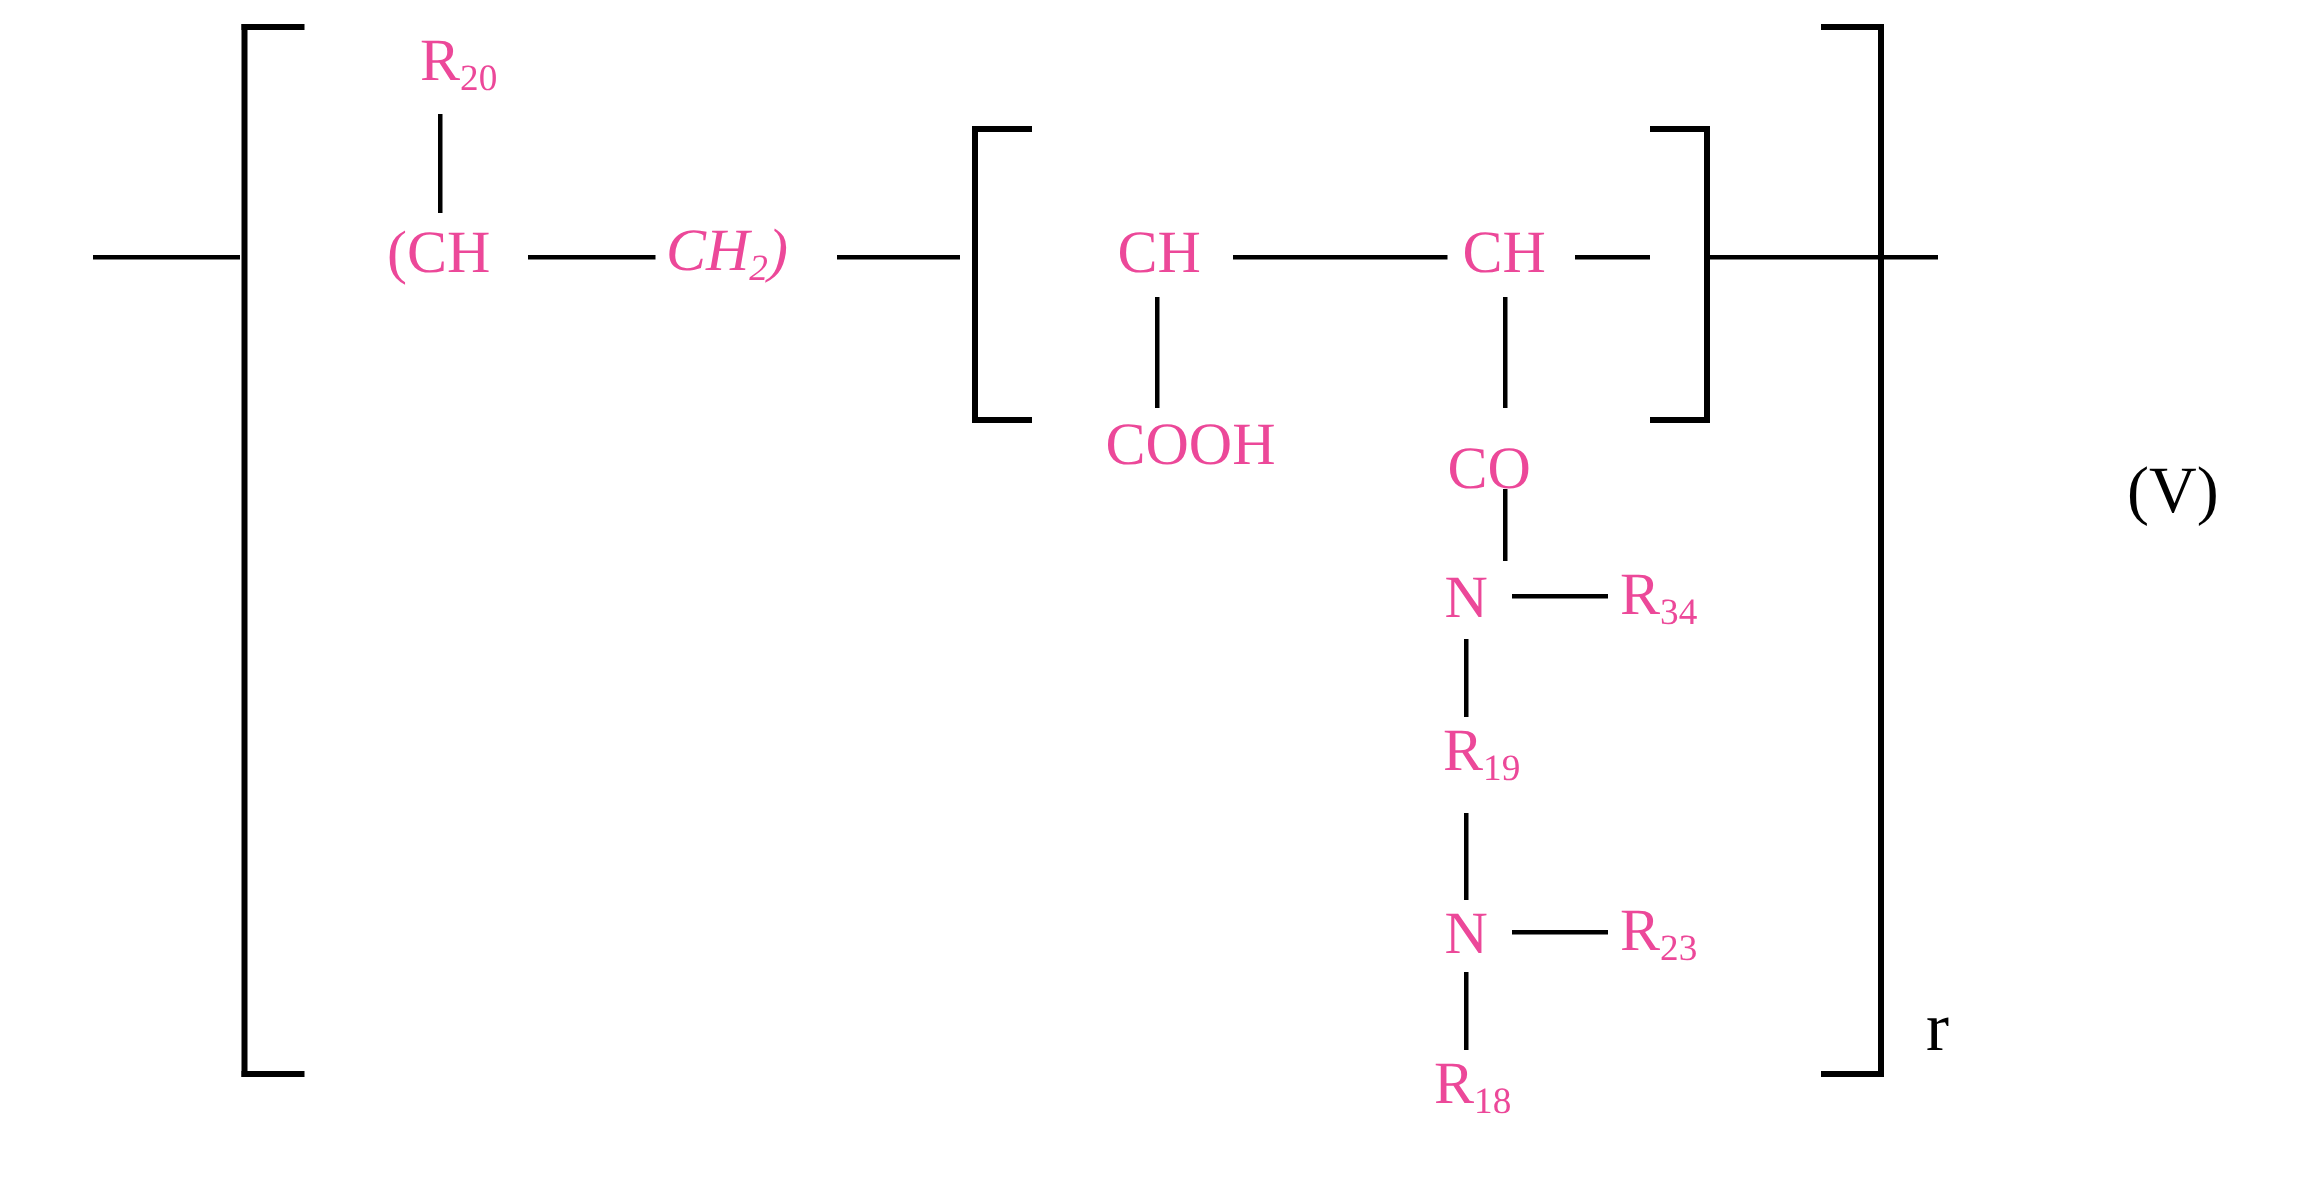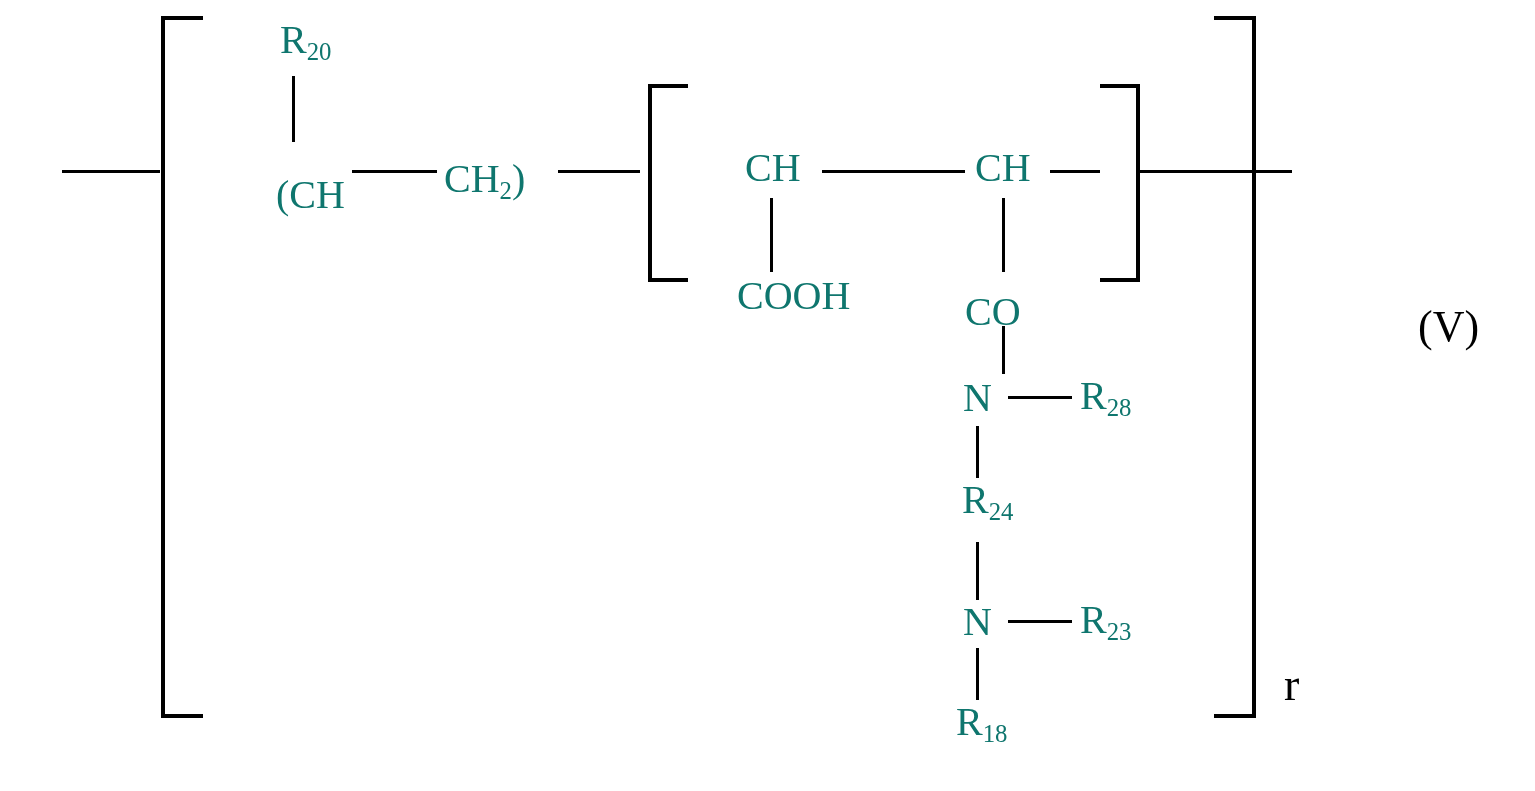--- a/index.html
+++ b/index.html
@@ -14,21 +14,21 @@
     background: #ffffff;
     font-family: "Liberation Serif", "DejaVu Serif", serif;
     color: #000000;
     overflow: hidden;
   }
   .atom {
     position: absolute;
     font-size: 40px;
     line-height: 1;
     white-space: nowrap;
-    color: #0f766e;
+    color: #ec4899;
   }
   .atom sub {
     font-size: 0.62em;
     line-height: 0;
     vertical-align: -0.28em;
   }
   .bond-h {
     position: absolute;
     height: 3px;
     background: #000000;
@@ -68,23 +68,23 @@
 
   <div class="bond-h" style="left:62px; top:170px; width:98px;"></div>
 
   <div class="bracket-left" style="left:161px; top:16px; width:38px; height:694px;"></div>
   <div class="bracket-right" style="left:1214px; top:16px; width:38px; height:694px;"></div>
   <div class="repeat-sub" style="left:1284px; top:662px;">r</div>
 
   <div class="atom" style="left:280px; top:20px;"><span>R</span><sub>20</sub></div>
   <div class="bond-v" style="left:292px; top:76px; height:66px;"></div>
 
-  <div class="atom" style="left:276px; top:148px;margin-top:27px;">(CH</div>
+  <div class="atom" style="left:258px; top:148px;">(CH</div>
   <div class="bond-h" style="left:352px; top:170px; width:85px;"></div>
-  <div class="atom" style="left:444px; top:159px;"><span>CH</span><sub>2</sub><span>)</span></div>
+  <div class="atom" style="left:444px; top:147px;font-style:italic;"><span>CH</span><sub>2</sub><span>)</span></div>
 
   <div class="bond-h" style="left:558px; top:170px; width:82px;"></div>
 
   <div class="bracket-left" style="left:648px; top:84px; width:36px; height:190px;"></div>
   <div class="bracket-right" style="left:1100px; top:84px; width:36px; height:190px;"></div>
 
   <div class="atom" style="left:745px; top:148px;">CH</div>
   <div class="bond-h" style="left:822px; top:170px; width:143px;"></div>
   <div class="atom" style="left:975px; top:148px;">CH</div>
   <div class="bond-h" style="left:1050px; top:170px; width:50px;"></div>
@@ -94,24 +94,24 @@
   <div class="bond-v" style="left:770px; top:198px; height:74px;"></div>
   <div class="atom" style="left:737px; top:276px;">COOH</div>
 
   <div class="bond-v" style="left:1002px; top:198px; height:74px;"></div>
   <div class="atom" style="left:965px; top:292px;">CO</div>
 
   <div class="bond-v" style="left:1002px; top:326px; height:48px;"></div>
   <div class="atom" style="left:963px; top:378px;">N</div>
 
   <div class="bond-h" style="left:1008px; top:396px; width:64px;"></div>
-  <div class="atom" style="left:1080px; top:376px;"><span>R</span><sub>28</sub></div>
+  <div class="atom" style="left:1080px; top:376px;"><span>R</span><sub>34</sub></div>
 
   <div class="bond-v" style="left:976px; top:426px; height:52px;"></div>
-  <div class="atom" style="left:962px; top:480px;"><span>R</span><sub>24</sub></div>
+  <div class="atom" style="left:962px; top:480px;"><span>R</span><sub>19</sub></div>
 
   <div class="bond-v" style="left:976px; top:542px; height:58px;"></div>
   <div class="atom" style="left:963px; top:602px;">N</div>
 
   <div class="bond-h" style="left:1008px; top:620px; width:64px;"></div>
   <div class="atom" style="left:1080px; top:600px;font-family:Liberation Serif, serif;"><span>R</span><sub>23</sub></div>
 
   <div class="bond-v" style="left:976px; top:648px; height:52px;"></div>
   <div class="atom" style="left:956px; top:702px;"><span>R</span><sub>18</sub></div>
 

